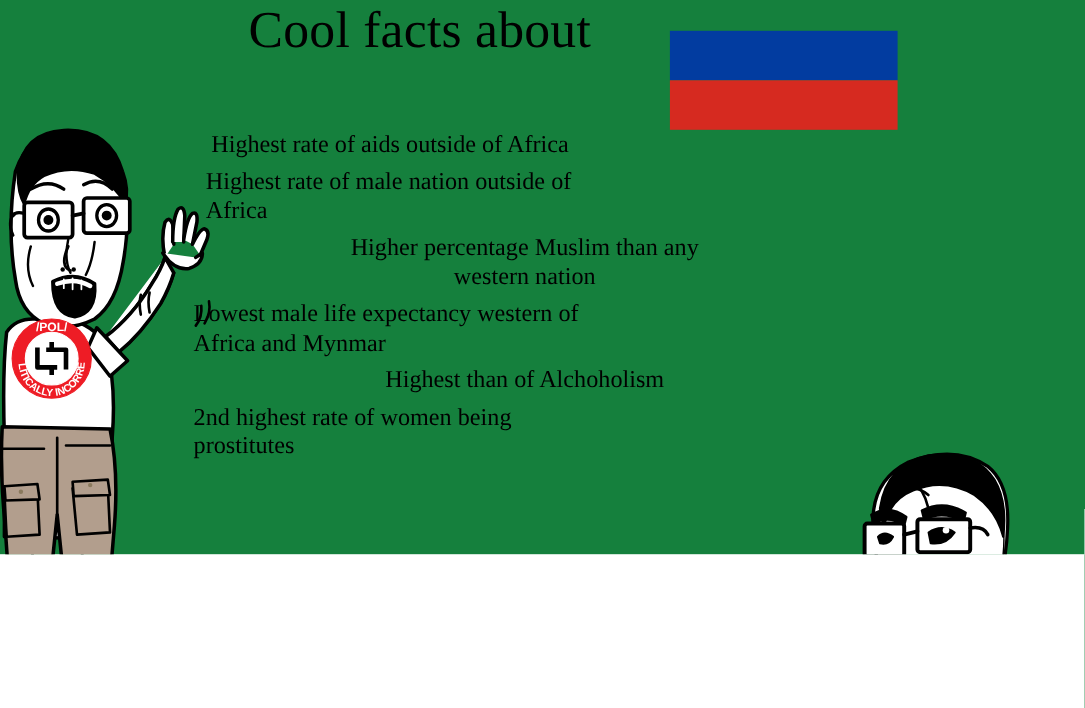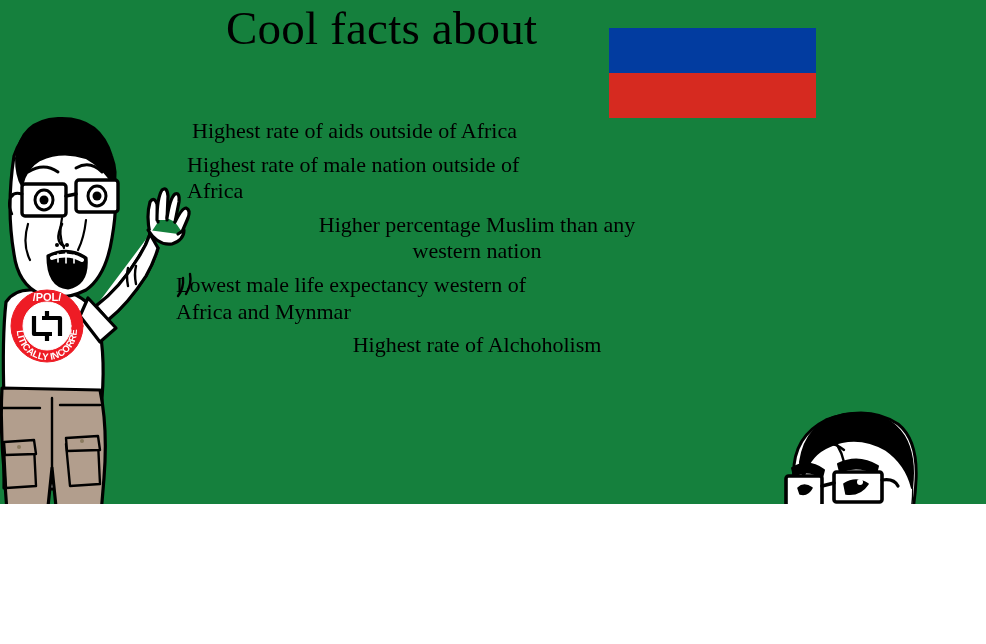--- a/index.html
+++ b/index.html
@@ -79,21 +79,23 @@
   </div>
 
   <div id="facts">
     <div class="fact indent-a">Highest rate of aids outside of Africa</div>
     <div class="fact indent-b">Highest rate of male nation outside of
 Africa</div>
     <div class="fact indent-d">Higher percentage Muslim than any
 western nation</div>
     <div class="fact indent-e">Lowest male life expectancy western of
 Africa and Mynmar</div>
-    <div class="fact indent-d">Highest rate of Alchoholism</div>
+    <div class="fact indent-d">Highest than of Alchoholism</div>
+    <div class="fact indent-e">2nd highest rate of women being
+prostitutes</div>
   </div>
 
   <div class="figure" id="left-figure">
     <svg viewBox="0 0 200 480" xmlns="http://www.w3.org/2000/svg">
       <g fill="none" stroke="#000" stroke-width="3.2" stroke-linejoin="round" stroke-linecap="round">
 
         <path d="M30 400 L26 455 L24 470" fill="#fff" stroke="#000" stroke-width="2.6"></path>
         <path d="M75 400 L73 455 L72 468" fill="#fff" stroke="#000" stroke-width="2.6"></path>
 
         <path d="M20 430 L42 430 L40 468 L22 468 Z" fill="#fff"></path>

